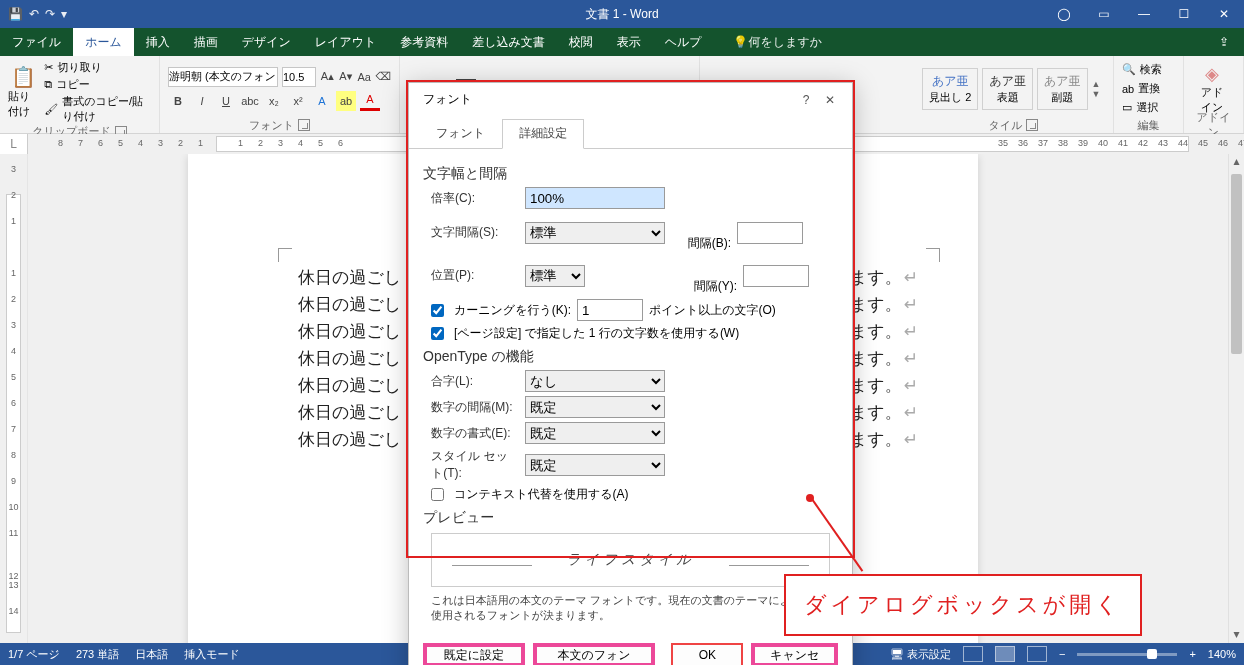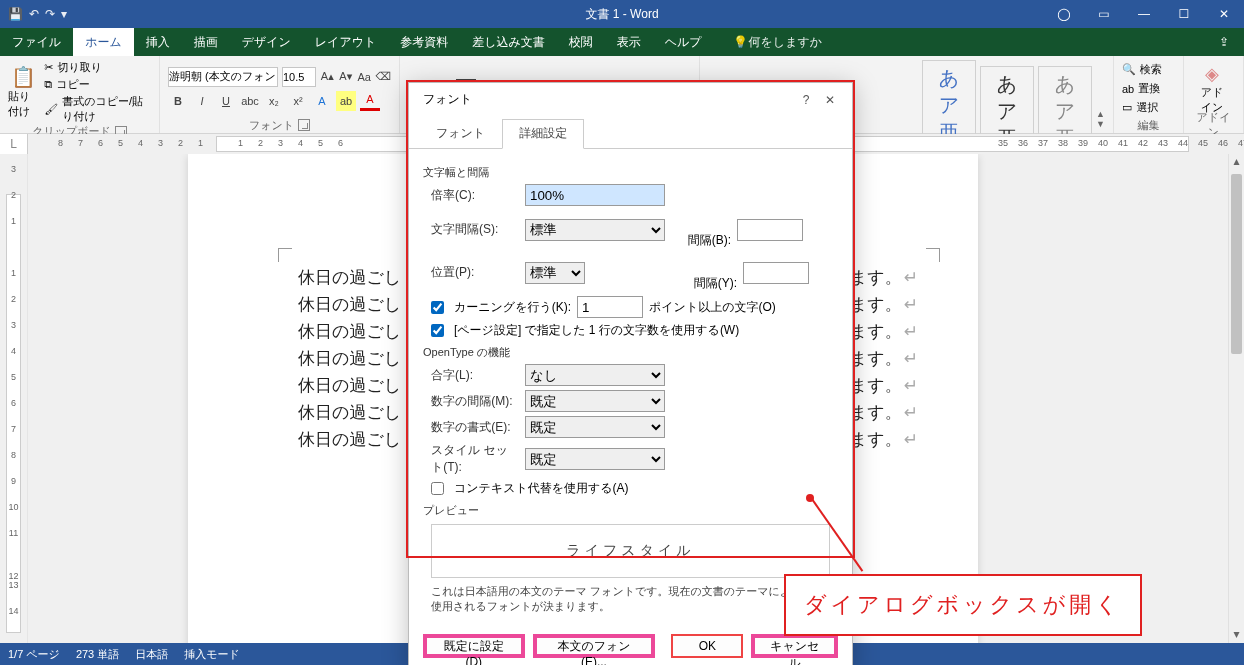--- a/index.html
+++ b/index.html
@@ -24,21 +24,21 @@
   .ribbon { height: 78px; background: #f3f3f3; border-bottom: 1px solid #d4d4d4; display: flex; font-size: 11px; position: relative; }
   .ribbon .group { border-right: 1px solid #e1e1e1; padding: 4px 8px 0 8px; display: flex; flex-direction: column; }
   .ribbon .group .grp-body { flex: 1; display: flex; gap: 4px; }
   .ribbon .group .grp-label { text-align: center; color: #666; font-size: 11px; height: 16px; display:flex; align-items:center; justify-content:center; gap:4px;}
   .ribbon .bigbtn { display: flex; flex-direction: column; align-items: center; justify-content: center; width: 40px; cursor:pointer;}
   .ribbon .stack { display: flex; flex-direction: column; gap: 2px; justify-content:center;}
   .ribbon .row { display: flex; gap: 4px; align-items: center; }
   .ribbon .ib { width:20px; height:20px; display:flex; align-items:center; justify-content:center; cursor:pointer; color:#444;}
   .ribbon select, .ribbon input { font-size: 11px; height: 20px; border:1px solid #c6c6c6; background:#fff; }
   .stylebox { border:1px solid #d0d0d0; padding:4px 6px; text-align:center; cursor:pointer; min-width:48px; }
-  .stylebox .big { font-size:20px; color:#333; }
+  .stylebox .big { font-size:12px; color:#333; }
 
   
   .hruler-wrap { height:20px; background:#fff; display:flex; }
   .hruler-wrap .corner { width:28px; border-right:1px solid #ccc; display:flex;align-items:center;justify-content:center;color:#888;}
   .hruler { flex:1; position:relative; background:#f0f0f0; overflow:hidden;}
   .hruler .white { position:absolute; top:2px; bottom:2px; left:188px; right:55px; background:#fff; border:1px solid #ccc;}
   .hruler .ticks { position:absolute; inset:0; color:#666; font-size:9px;}
   .hruler .tick { position:absolute; top:4px; }
 
   
@@ -66,30 +66,30 @@
 
   
   .dialog { position:absolute; left:408px; top:82px; width:445px; background:#fff; border:1px solid #bbb; box-shadow:0 4px 24px rgba(0,0,0,.25); z-index:50; font-size:12px;}
   .dialog .d-title { display:flex; align-items:center; padding:8px 10px 4px 14px; }
   .dialog .d-title .spacer{flex:1;}
   .dialog .d-title .x, .dialog .d-title .q { width:24px; text-align:center; cursor:pointer; color:#555;}
   .dialog .d-tabs { display:flex; padding:0 10px; border-bottom:1px solid #ccc; margin-top:6px;}
   .dialog .d-tabs .dt { padding:5px 16px 6px 16px; border:1px solid transparent; cursor:pointer; position:relative; top:1px; color:#444;}
   .dialog .d-tabs .dt.active { border:1px solid #ccc; border-bottom:1px solid #fff; background:#fff;}
   .dialog .d-body { padding:10px 22px 6px 22px; }
-  .dialog .sect { font-size:11px; color:#333; margin:6px 0 4px -8px;}
+  .dialog .sect { font-size:14px; color:#333; margin:6px 0 4px -8px;}
   .dialog .frow { display:flex; align-items:center; gap:6px; margin:4px 0; }
   .dialog .frow label { width:88px; text-align:left; color:#333;}
   .dialog .frow .lab2 { width:60px; text-align:right;margin-top:22px;}
   .dialog select.w1{width:140px;height:22px;border:1px solid #9a9a9a;}
   .dialog select.w2{width:60px;height:22px;border:1px solid #9a9a9a;}
   .dialog input.spin{width:66px;height:22px;border:1px solid #9a9a9a;padding:0 4px;}
   .dialog input.scale{width:140px;height:22px;border:1px solid #9a9a9a;padding:0 4px; background:#cfe6ff;}
   .dialog input[type=checkbox]{accent-color:#0067c0;margin-right:4px;}
-  .dialog .preview { margin-top:6px;}
+  .dialog .preview { margin-top:6px;font-style:italic;}
   .dialog .preview .pv-frame{border:1px solid #ccc; height:54px; display:flex;align-items:center;justify-content:center;position:relative;}
   .dialog .preview .pv-frame::before,.dialog .preview .pv-frame::after{content:"";position:absolute;width:80px;height:1px;background:#999;top:60%;}
   .dialog .preview .pv-frame::before{left:20px;} .dialog .preview .pv-frame::after{right:20px;}
   .dialog .preview .pv-text{font-family:"Yu Mincho",serif;font-size:14px;letter-spacing:4px;color:#444;}
   .dialog .note { font-size:11px; color:#444; margin:6px 0 2px 0;}
   .dialog .d-foot { display:flex; gap:8px; padding:12px 14px 14px 14px; border-top:none;}
   .dialog .d-foot .gap{flex:1;}
   .dialog .btn { min-width:72px; height:24px; border:4px solid #ec4899; background:#fdfdfd; cursor:pointer; font-size:12px; padding: 0 10px;}
   .dialog .btn.primary{border:2px solid #ef4444;}
 
@@ -393,20 +393,30 @@
       <div class="arr" style="bottom:0">▾</div>
     </div>
   </div>
 </div>
 
 <div class="statusbar">
   <span>1/7 ページ</span>
   <span>273 単語</span>
   <span>日本語</span>
   <span>挿入モード</span>
+  <div class="right">
+    <span>🖥 <span>表示設定</span></span>
+    <div class="viewbtn"></div>
+    <div class="viewbtn" style="background:rgba(255,255,255,.4)"></div>
+    <div class="viewbtn"></div>
+    <span>−</span>
+    <div class="slider"></div>
+    <span>+</span>
+    <span>140%</span>
+  </div>
 </div>
 
 <div class="dialog">
   <div class="d-title">
     <span>フォント</span>
     <span class="spacer"></span>
     <span class="q">?</span>
     <span class="x">✕</span>
   </div>
   <div class="d-tabs">

